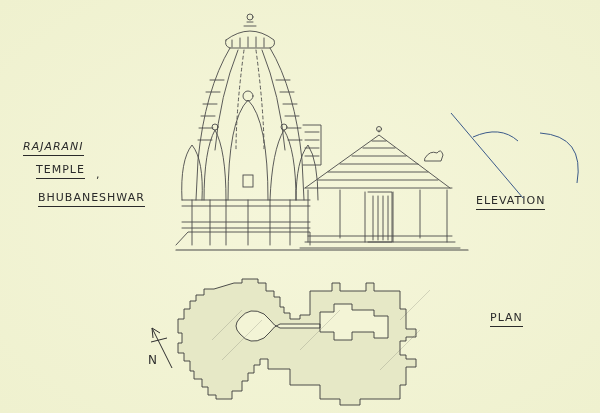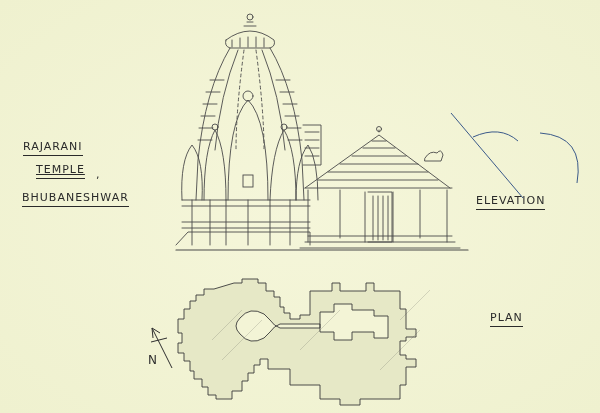--- a/index.html
+++ b/index.html
@@ -77,19 +77,19 @@
     <path d="M212 340 l30 -30 M222 360 l40 -40 M300 350 l40 -40 M380 370 l40 -40 M400 320 l30 -30"></path>
   </g>
 
   <g fill="none" stroke="#2f2f2f" stroke-width="1">
     <path d="M152 328 L172 368"></path>
     <path d="M152 328 l1 10 M152 328 l8 5"></path>
     <path d="M151 342 l16 -4"></path>
   </g>
 </svg>
 
-<div class="label" style="left:23px;top:141px;">RAJARANI</div>
-<div class="label" style="left:36px;top:164px;text-decoration:underline;">TEMPLE</div>
+<div class="label" style="left:23px;top:141px;font-style:italic;">RAJARANI</div>
+<div class="label" style="left:36px;top:164px;">TEMPLE</div>
 <div style="position:absolute;left:96px;top:168px;color:#2a2a2a;font-size:11px;">,</div>
-<div class="label" style="left:22px;top:192px;">BHUBANESHWAR</div>
+<div class="label" style="left:38px;top:192px;">BHUBANESHWAR</div>
 <div class="label" style="left:476px;top:195px;">ELEVATION</div>
 <div class="label" style="left:490px;top:312px;">PLAN</div>
 <div style="position:absolute;left:148px;top:353px;color:#2f2f2f;font-size:12px;">N</div>
 
 </body></html>

